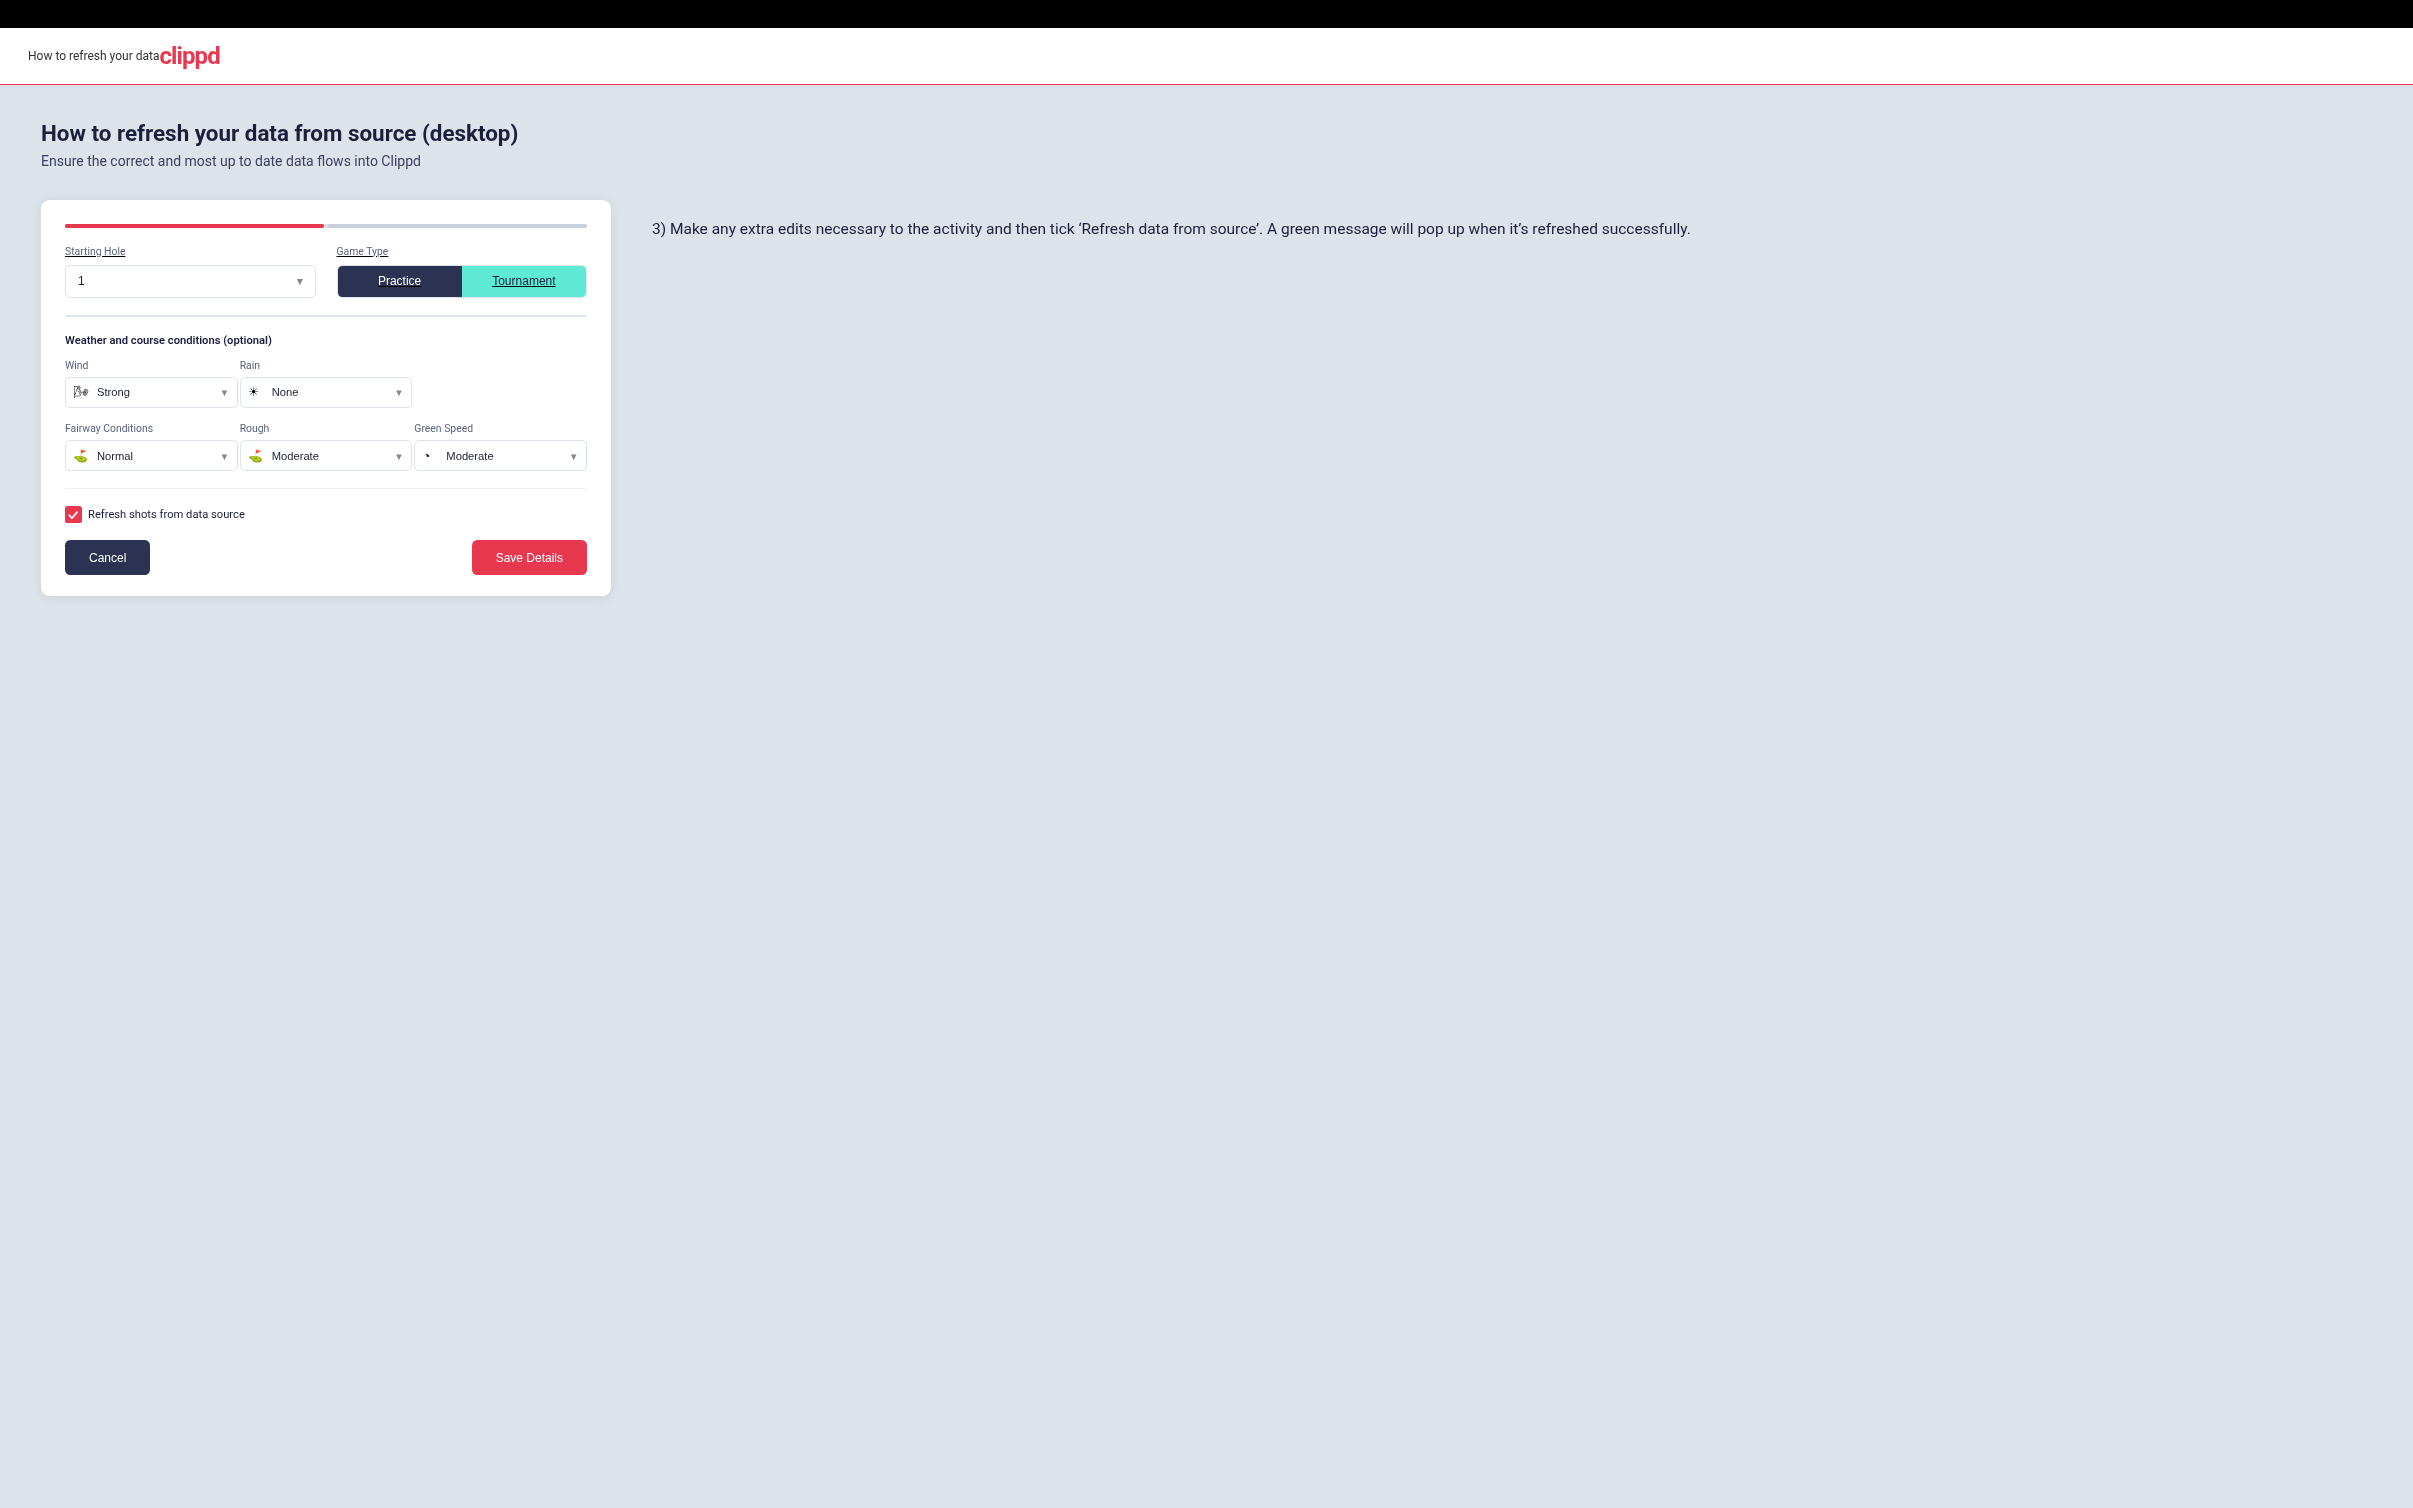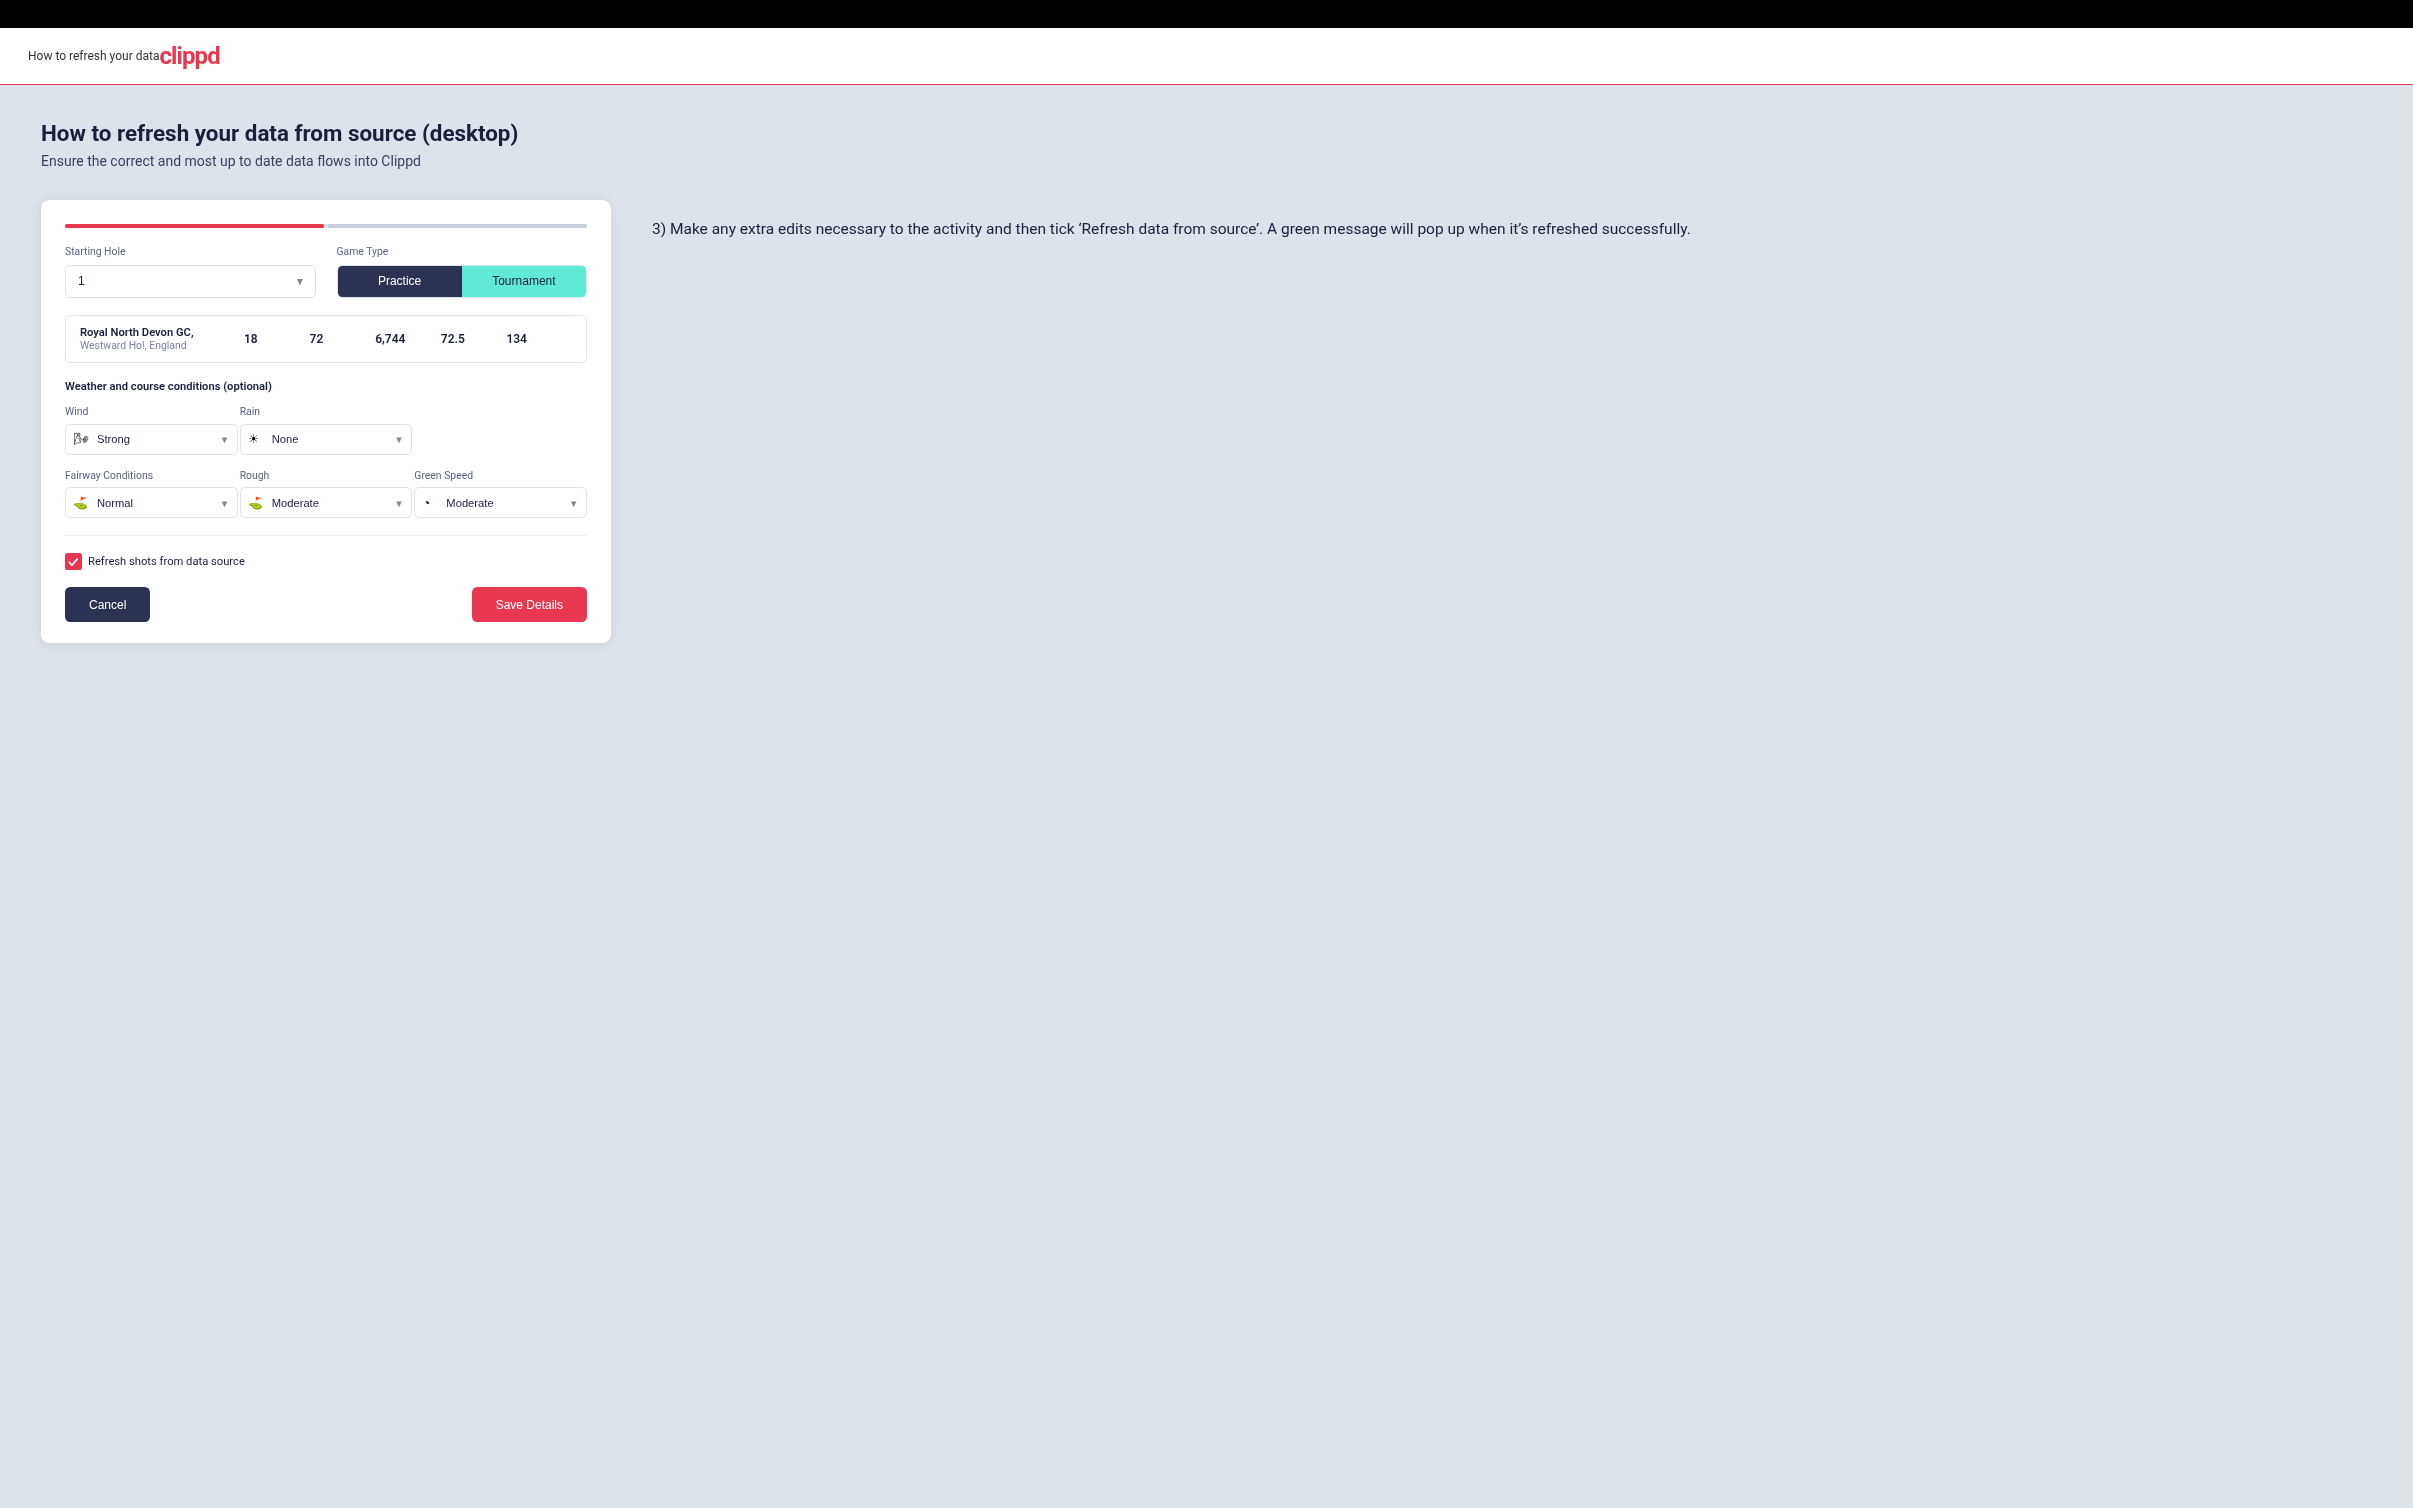--- a/index.html
+++ b/index.html
@@ -55,20 +55,21 @@
       border-radius: 8.6px;
       padding: 24px 24px 21px 24px;
       width: 570px;
       min-width: 518px;
       box-shadow: 0 1.7px 10.4px rgba(0,0,0,0.08);
     }
     .form-row {
       display: flex;
       gap: 21px;
       margin-bottom: 17px;
+      text-decoration: underline;
     }
     .form-group {
       display: flex;
       flex-direction: column;
       flex: 1;
     }
     .form-label {
       font-size: 10.4px;
       color: #5a6380;
       margin-bottom: 7px;
@@ -334,31 +335,20 @@
         <div class="form-group">
           <label class="form-label">Game Type</label>
           <div class="toggle-group">
             <button class="toggle-btn active">Practice</button>
             <button class="toggle-btn inactive">Tournament</button>
           </div>
         </div>
       </div>
 
       <div class="course-table">
-        <div class="course-table-row">
-          <div class="course-name-col">
-            <div class="course-name">Royal North Devon GC,</div>
-            <div class="course-location">Westward Ho!, England</div>
-          </div>
-          <div class="course-data-col">18</div>
-          <div class="course-data-col">72</div>
-          <div class="course-data-col">6,744</div>
-          <div class="course-data-col">72.5</div>
-          <div class="course-data-col">134</div>
-        </div>
       </div>
 
       <div class="section-label">Weather and course conditions (optional)</div>
 
       <div class="conditions-row">
         <div class="conditions-group">
           <div class="conditions-label">Wind</div>
           <div class="select-with-icon">
             <span class="icon-left">🌬</span>
             <select>

